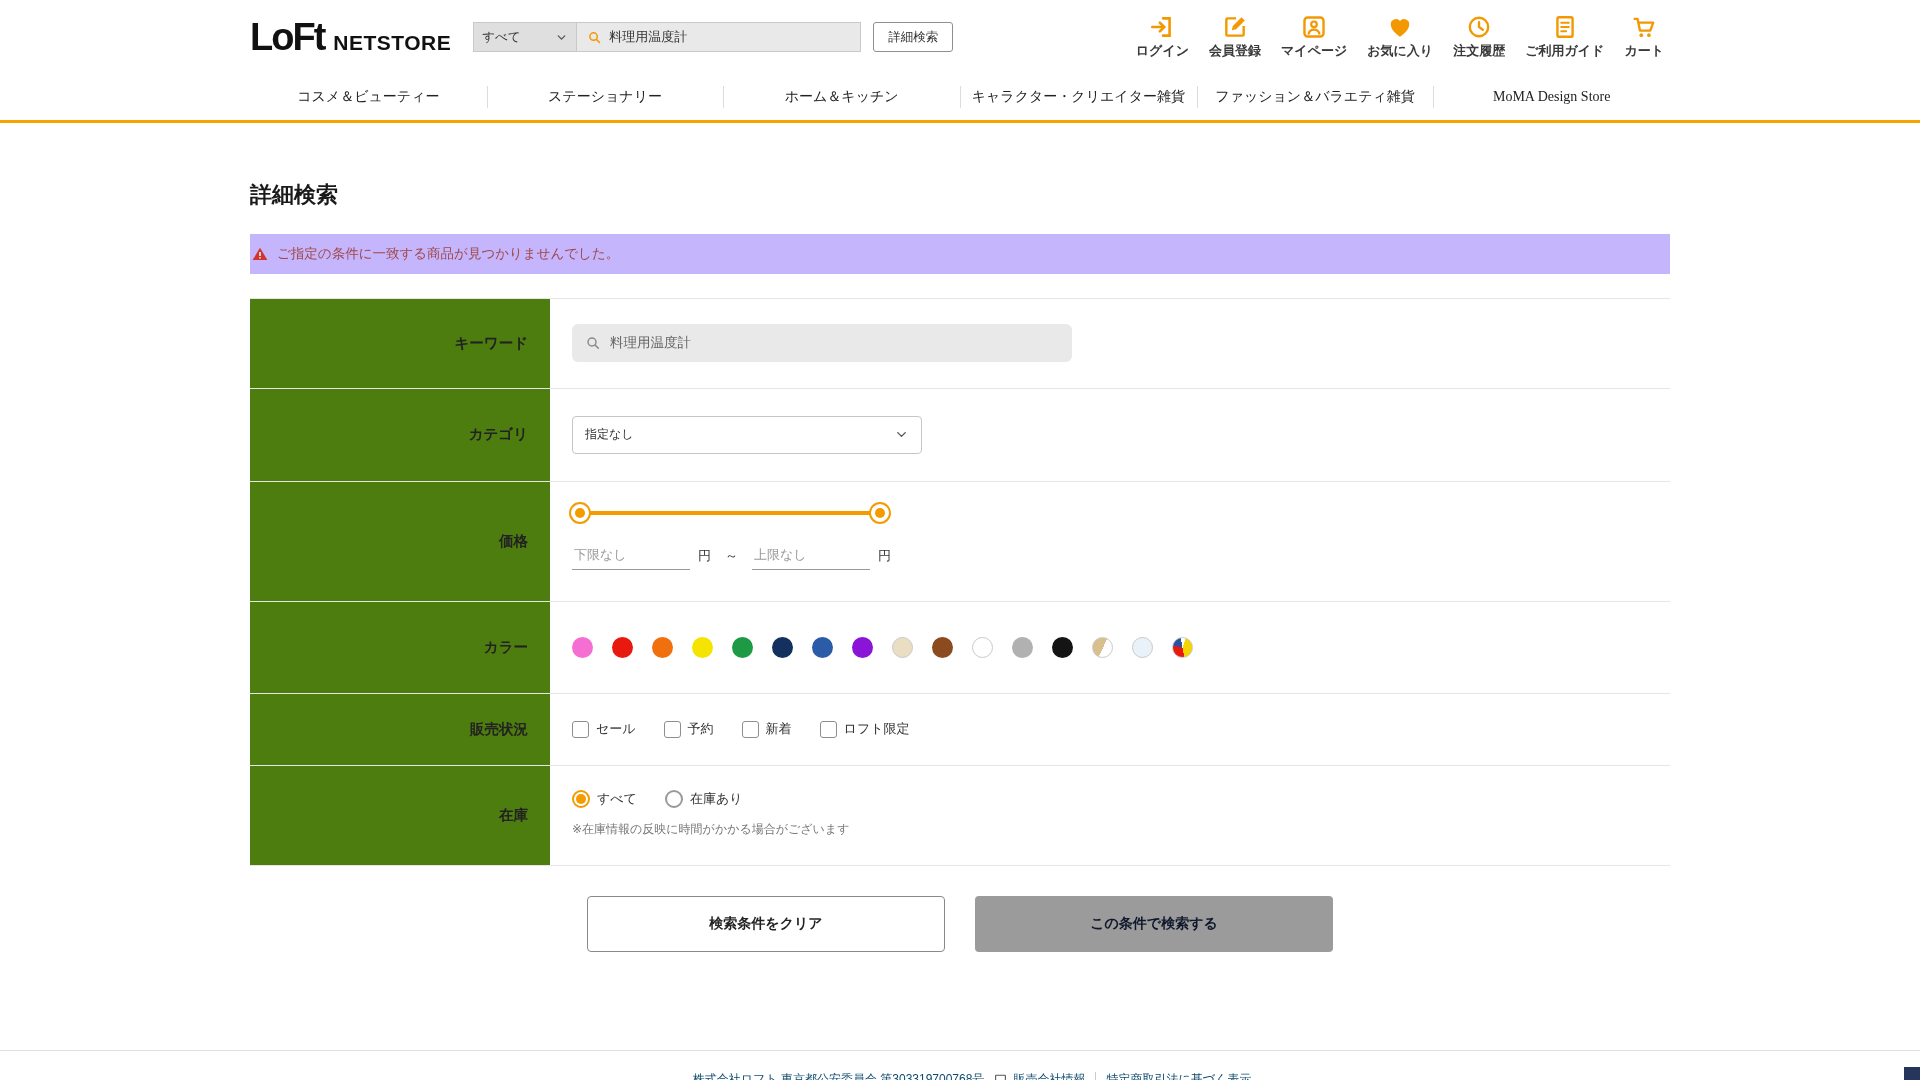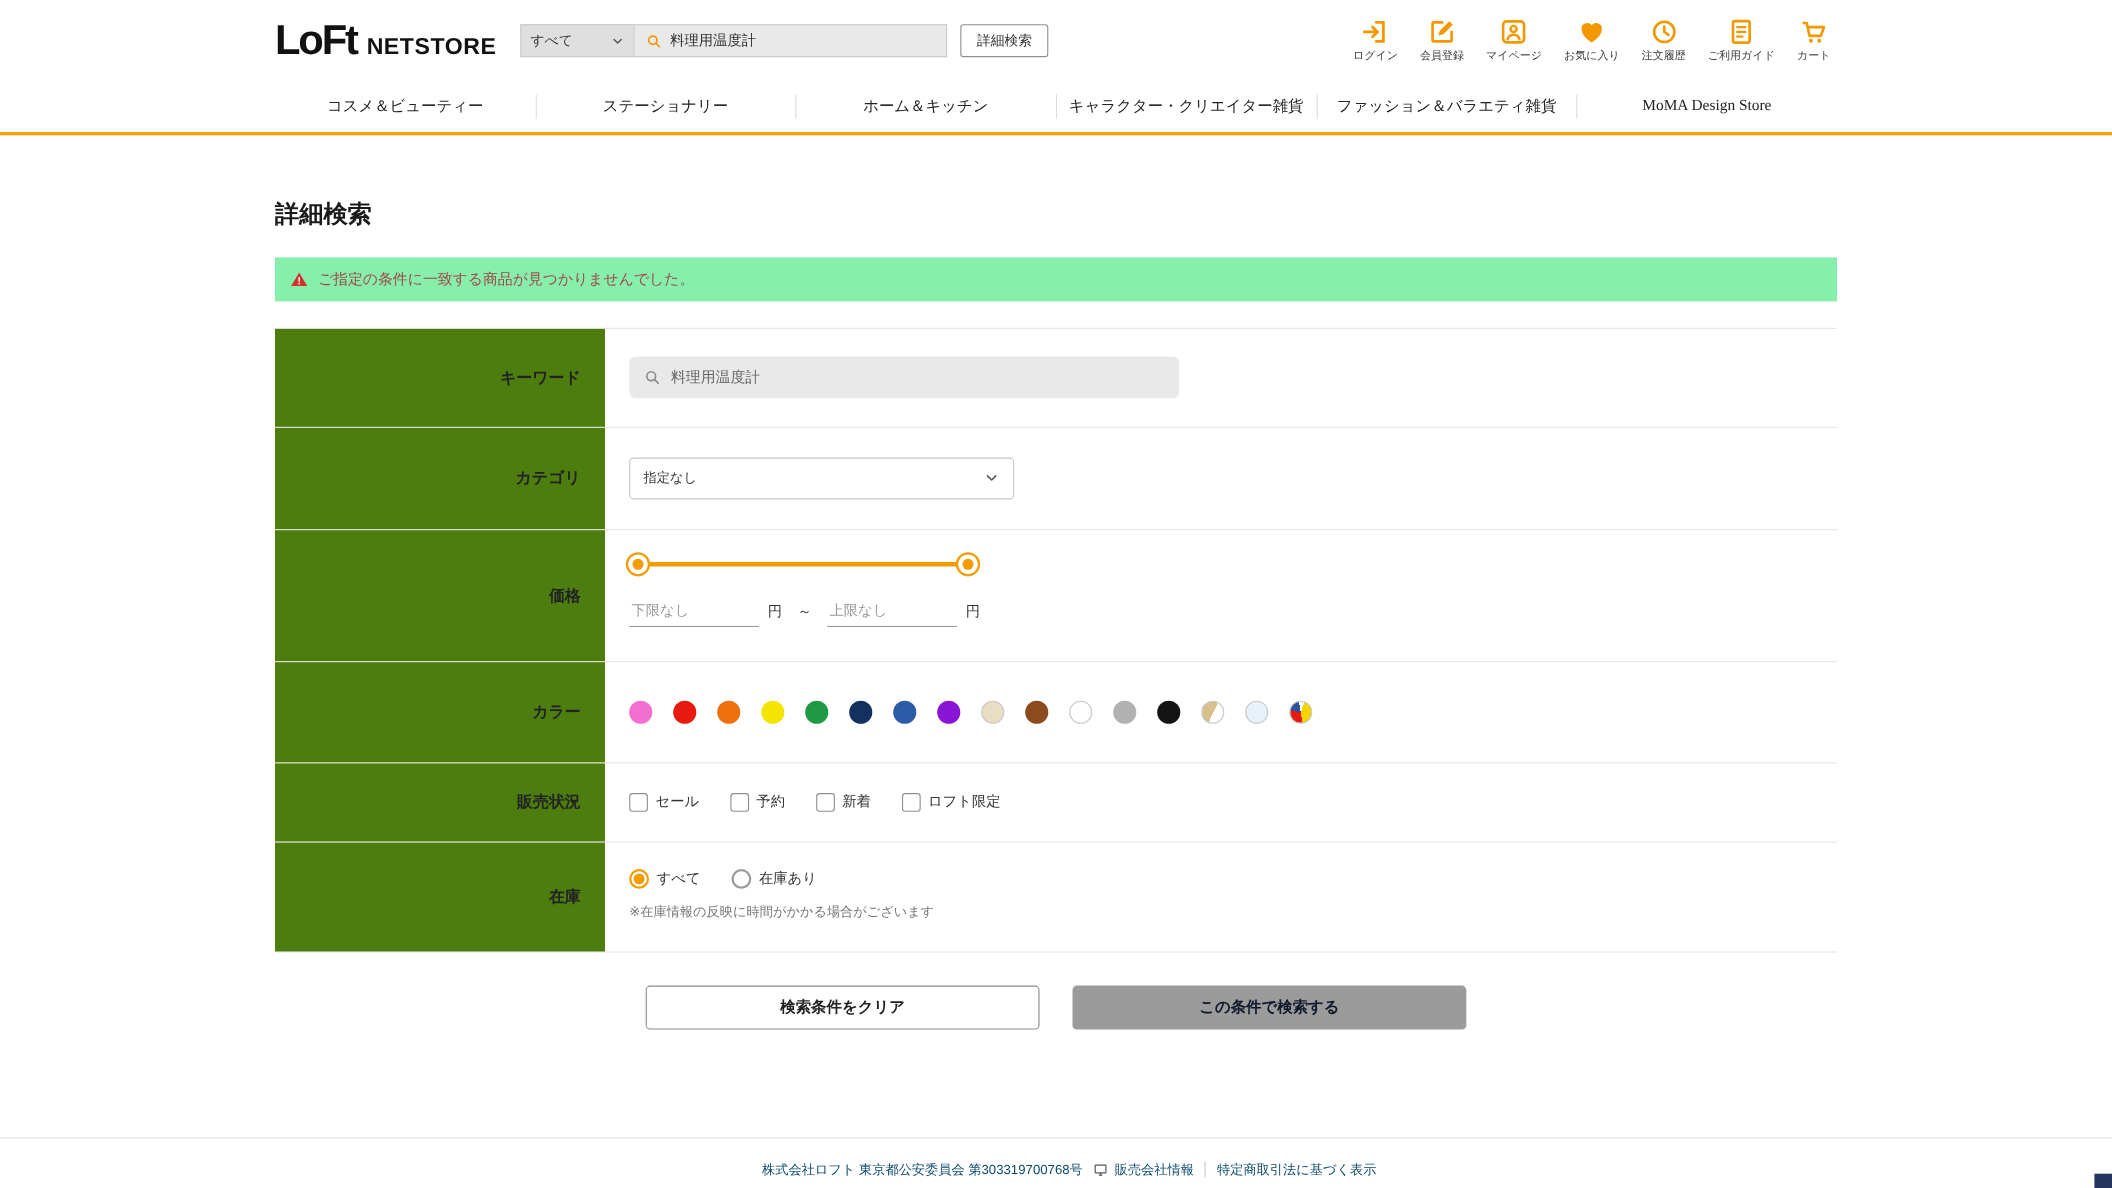--- a/index.html
+++ b/index.html
@@ -16,34 +16,34 @@
   .hs-select { width: 104px; height: 30px; background: #DFDFDF; border: 1px solid #C9C9C9;
     display: flex; align-items: center; justify-content: space-between; padding: 0 8px;
     font-size: 12.5px; color: #333; cursor: pointer; }
   .hs-input { width: 284px; height: 30px; background: #E9E9E9; border: 1px solid #C9C9C9; border-left: none;
     display: flex; align-items: center; gap: 7px; padding: 0 10px; font-size: 13px; color: #333; }
   .hs-button { margin-left: 12px; height: 30px; padding: 0 14px; background: #fff; border: 1px solid #8F8F8F;
     border-radius: 3px; font-size: 12.5px; color: #333; display: flex; align-items: center; cursor: pointer; }
   .utility-nav { margin-left: auto; display: flex; align-items: flex-start; gap: 8px; }
   .util-item { display: flex; flex-direction: column; align-items: center; gap: 2px; padding: 0 6px; cursor: pointer; }
   .util-icon svg { width: 26px; height: 26px; display: block; }
-  .util-label { font-size: 10px; color: #3A3A3A; white-space: nowrap; }
+  .util-label { font-size: 13px; color: #3A3A3A; white-space: nowrap; font-weight: bold; }
 
   
   .nav-bar { border-bottom: 3px solid #F6A200; font-family: Liberation Serif, serif; }
   .primary-nav { display: flex; height: 46px; align-items: stretch; }
   .nav-item { flex: 1; display: flex; align-items: center; justify-content: center; font-size: 14px;
     color: #222; position: relative; cursor: pointer; white-space: nowrap; }
   .nav-item + .nav-item::before { content: ""; position: absolute; left: 0; top: 12px; width: 1px; height: 22px; background: #DCDCDC; }
 
   
   .main { padding-top: 42px; }
   .page-title { font-size: 22px; font-weight: bold; color: #1A1A1A; }
-  .alert { margin-top: 24px; background: #86efac; height: 40px; display: flex; align-items: center; gap: 9px;
-    padding: 0 14px; font-size: 13.5px; color: #A04848; }
+  .alert { margin-top: 24px; background: #c4b5fd; height: 40px; display: flex; align-items: center; gap: 9px;
+    padding: 0 2px; font-size: 13.5px; color: #A04848; }
   .alert svg { width: 16px; height: 16px; }
 
   .search-form { margin-top: 24px; border-bottom: 1px solid #E6E6E6; }
   .form-row { display: flex; border-top: 1px solid #E6E6E6; }
   .row-label { width: 300px; background: #4d7c0f; display: flex; align-items: center; justify-content: flex-end;
     padding-right: 22px; font-size: 14.5px; font-weight: bold; color: #222; }
   .row-field { flex: 1; display: flex; align-items: center; padding-left: 22px; }
   .row-keyword { min-height: 90px; }
   .row-category { min-height: 93px; }
   .row-price { min-height: 120px; }
@@ -80,21 +80,21 @@
 
   .stock-field { display: block; padding-top: 24px; }
   .stock-options { display: flex; gap: 28px; align-items: center; }
   .radio-item { display: flex; align-items: center; gap: 7px; font-size: 13px; color: #333; cursor: pointer; }
   .radio { width: 18px; height: 18px; border-radius: 50%; border: 2px solid #9A9A9A; background: #fff; position: relative; flex: 0 0 auto; }
   .radio.checked { border-color: #F49B00; }
   .radio.checked::after { content: ""; position: absolute; inset: 2px; border-radius: 50%; background: #F49B00; }
   .stock-note { margin-top: 13px; font-size: 12px; color: #777; }
 
   .actions { margin-top: 30px; display: flex; justify-content: center; gap: 30px; }
-  .btn { width: 358px; height: 40px; border-radius: 4px; font-size: 14px; font-weight: bold; display: flex;
+  .btn { width: 358px; height: 56px; border-radius: 4px; font-size: 14px; font-weight: bold; display: flex;
     align-items: center; justify-content: center; cursor: pointer; }
   .btn-clear { background: #fff; border: 1px solid #8A8A8A; color: #222; }
   .btn-search { background: #9B9B9B; border: none; color: #0f172a; }
 
   
   .footer { margin-top: 98px; border-top: 1px solid #E0E0E0; }
   .footer-inner { display: flex; justify-content: center; align-items: center; gap: 10px; padding-top: 20px;
     font-size: 12px; color: #0c4a6e; padding-left: 24px; }
   .footer-link { display: flex; align-items: center; gap: 6px; cursor: pointer; }
   .footer-link svg { width: 13px; height: 13px; }

